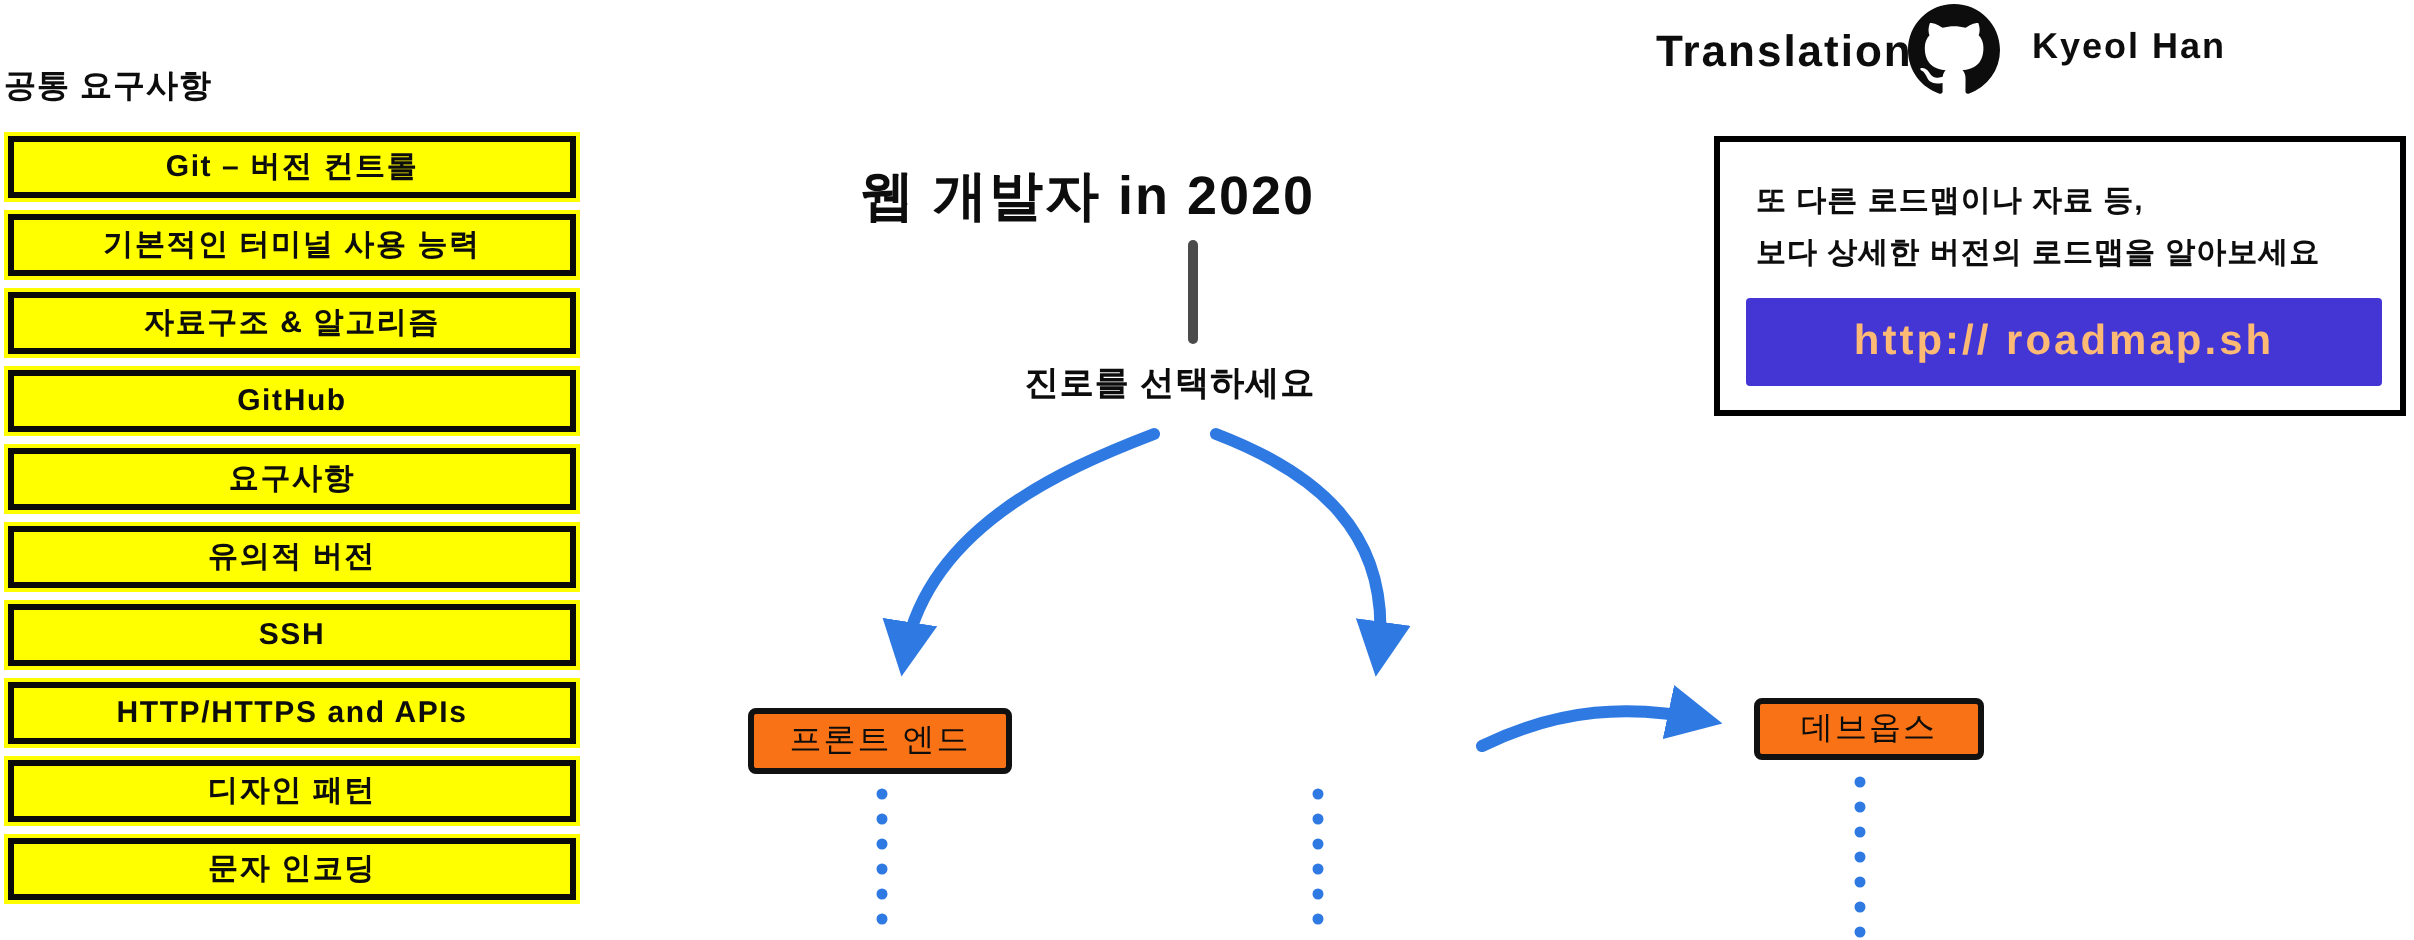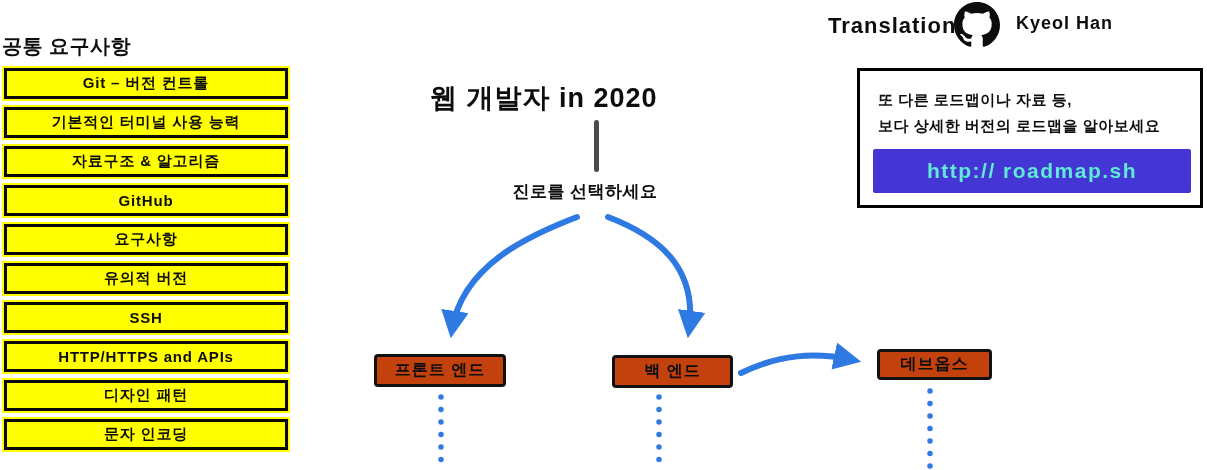--- a/index.html
+++ b/index.html
@@ -12,21 +12,21 @@
     position: relative;
     width: 1207px;
     height: 470px;
     background: #ffffff;
     overflow: hidden;
   }
   
   .common-heading {
     position: absolute;
     left: 2px; top: 33px;
-    font-size: 20px;
+    font-size: 16px;
     font-weight: 700;
     letter-spacing: 0.5px;
   }
   .common-list {
     position: absolute;
     left: 4px; top: 68px;
     width: 284px;
     display: flex;
     flex-direction: column;
     gap: 8px;
@@ -66,28 +66,28 @@
     position: absolute;
     left: 485px; top: 180px;
     width: 200px;
     text-align: center;
     font-size: 17px;
     font-weight: 700;
     letter-spacing: 0.5px;
   }
   .path-box {
     position: absolute;
-    background: #c2410c;
+    background: #f97316;
     border: 3px solid #111111;
     border-radius: 4px;
     display: flex;
     align-items: center;
     justify-content: center;
     font-size: 16px;
-    font-weight: 700;
+    font-weight: 400;
     letter-spacing: 1px;
     white-space: nowrap;
   }
   .path-frontend { left: 374px; top: 354px; width: 132px; height: 33px; }
   .path-backend  { left: 612px; top: 355px; width: 121px; height: 33px; }
   .path-devops   { left: 877px; top: 349px; width: 115px; height: 31px; }
   
   .arrows-layer {
     position: absolute;
     left: 0; top: 0;
@@ -131,21 +131,21 @@
     letter-spacing: 0.5px;
     white-space: nowrap;
   }
   .info-line1 { top: 20px; }
   .info-line2 { top: 46px; }
   .roadmap-link {
     position: absolute;
     left: 13px; top: 78px;
     width: 318px; height: 44px;
     background: #4436D4;
-    color: #5eead4;
+    color: #fdba74;
     border: none;
     display: flex;
     align-items: center;
     justify-content: center;
     font-family: "Liberation Sans", "DejaVu Sans", sans-serif;
     font-size: 21px;
     font-weight: 600;
     letter-spacing: 1.5px;
     cursor: pointer;
     border-radius: 2px;
@@ -186,21 +186,20 @@
     <div class="req-box">HTTP/HTTPS and APIs</div>
     <div class="req-box">디자인 패턴</div>
     <div class="req-box">문자 인코딩</div>
   </div>
 
   <div class="main-title">웹 개발자 in 2020</div>
   <div class="title-divider"></div>
   <div class="choose-path">진로를 선택하세요</div>
 
   <div class="path-box path-frontend">프론트 엔드</div>
-  <div class="path-box path-backend">백 엔드</div>
   <div class="path-box path-devops">데브옵스</div>
 
   <div class="translation-label">Translation</div>
   <div class="github-icon">
     <svg viewBox="0 0 16 16" width="46" height="46" aria-hidden="true">
       <path fill="#0d0d0d" fill-rule="evenodd" d="M8 0C3.58 0 0 3.58 0 8c0 3.54 2.29 6.53 5.47 7.59.4.07.55-.17.55-.38 0-.19-.01-.82-.01-1.49-2.01.37-2.53-.49-2.69-.94-.09-.23-.48-.94-.82-1.13-.28-.15-.68-.52-.01-.53.63-.01 1.08.58 1.23.82.72 1.21 1.87.87 2.33.66.07-.52.28-.87.51-1.07-1.78-.2-3.64-.89-3.64-3.95 0-.87.31-1.59.82-2.15-.08-.2-.36-1.02.08-2.12 0 0 .67-.21 2.2.82.64-.18 1.32-.27 2-.27s1.36.09 2 .27c1.53-1.04 2.2-.82 2.2-.82.44 1.1.16 1.92.08 2.12.51.56.82 1.27.82 2.15 0 3.07-1.87 3.75-3.65 3.95.29.25.54.73.54 1.48 0 1.07-.01 1.93-.01 2.2 0 .21.15.46.55.38A8.012 8.012 0 0 0 16 8c0-4.42-3.58-8-8-8z"></path>
     </svg>
   </div>
   <div class="translator-name">Kyeol Han</div>
 

